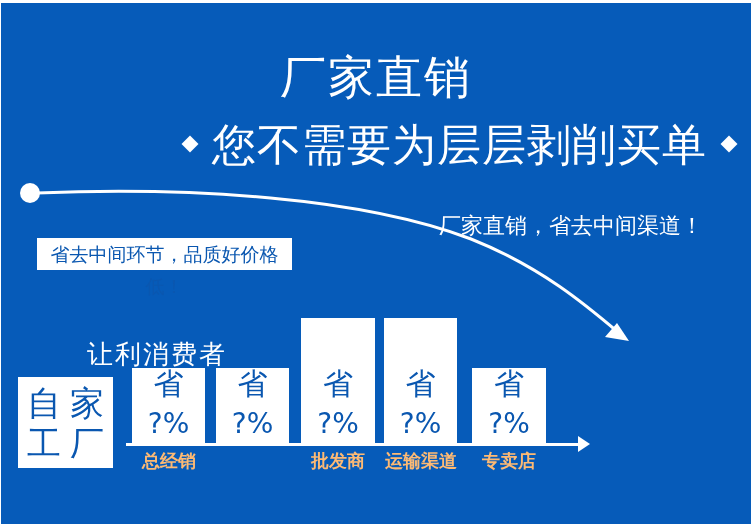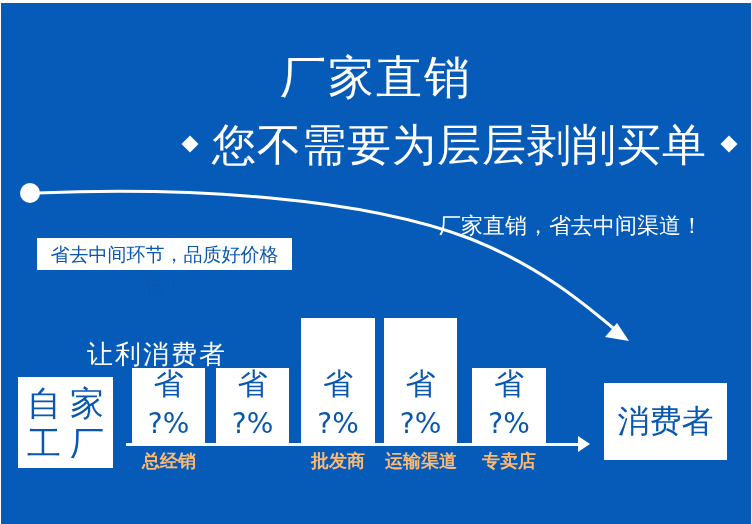--- a/index.html
+++ b/index.html
@@ -73,15 +73,14 @@
   <div class="abs bar" style="left:471px;top:365px;width:74px;height:75px;">
     <span class="save">省</span>
     <span class="pct">?%</span>
   </div>
 
   <div class="abs label" style="left:127px;top:446px;width:82px;">总经销</div>
   <div class="abs label" style="left:296px;top:446px;width:82px;">批发商</div>
   <div class="abs label" style="left:376px;top:446px;width:88px;">运输渠道</div>
   <div class="abs label" style="left:467px;top:446px;width:82px;font-family:Liberation Serif, serif;">专卖店</div>
 
-  <div class="abs box consumer">消费者</div>
 
 </div>
 
 </body></html>

